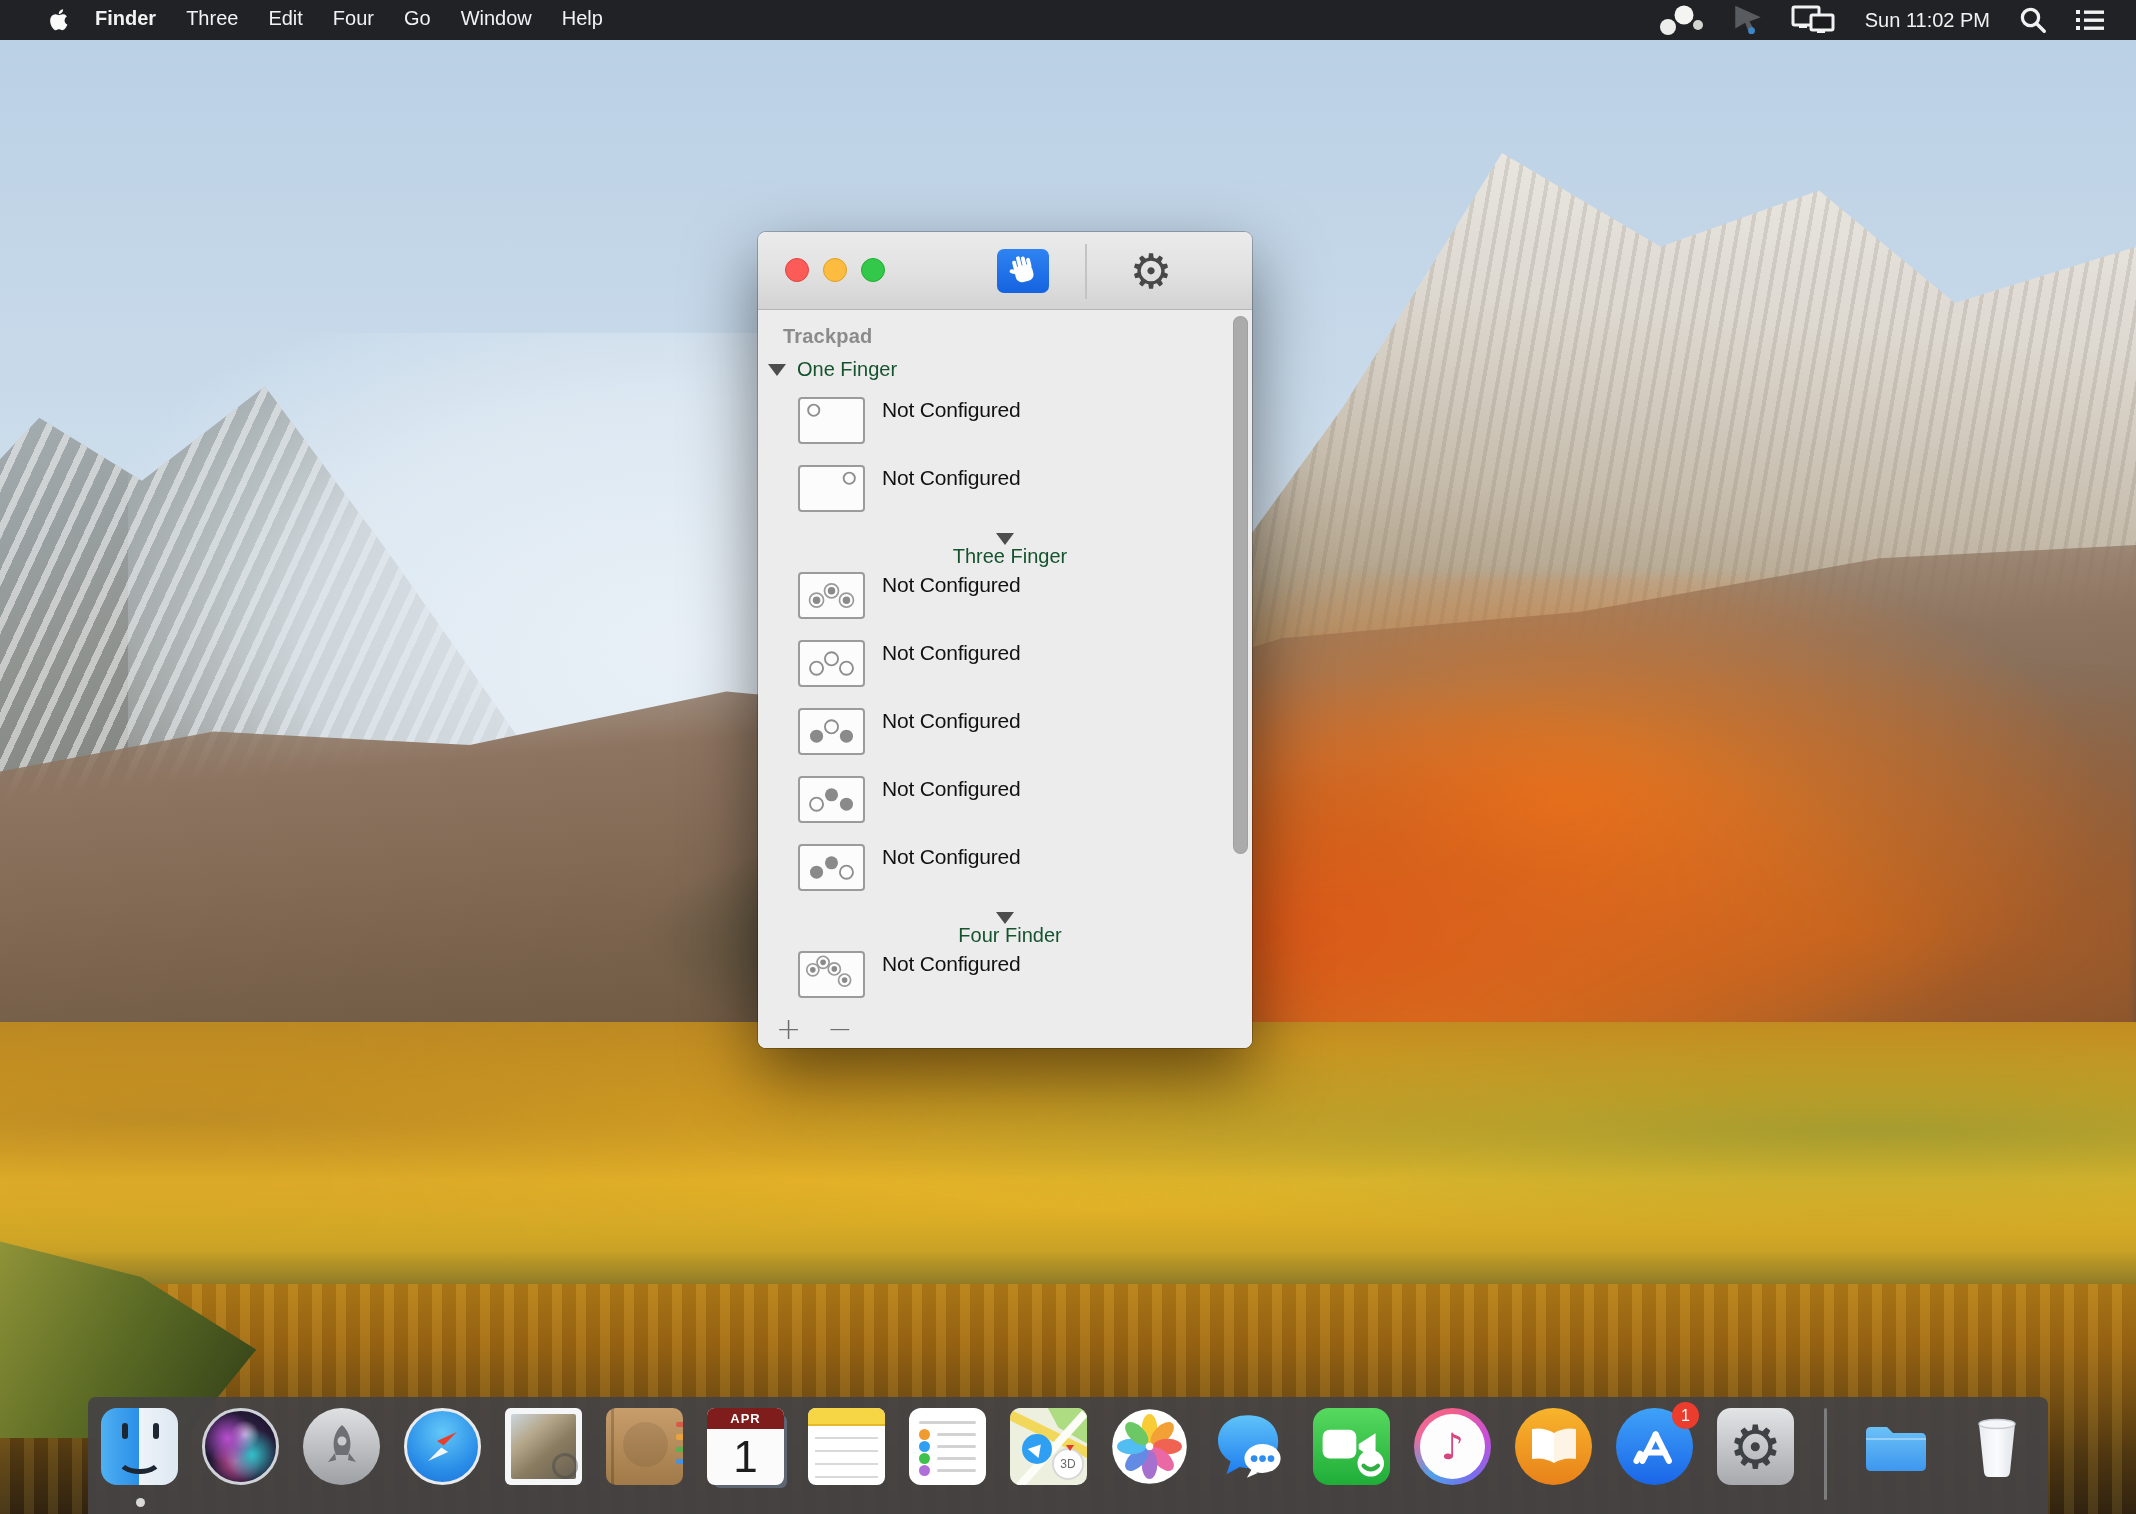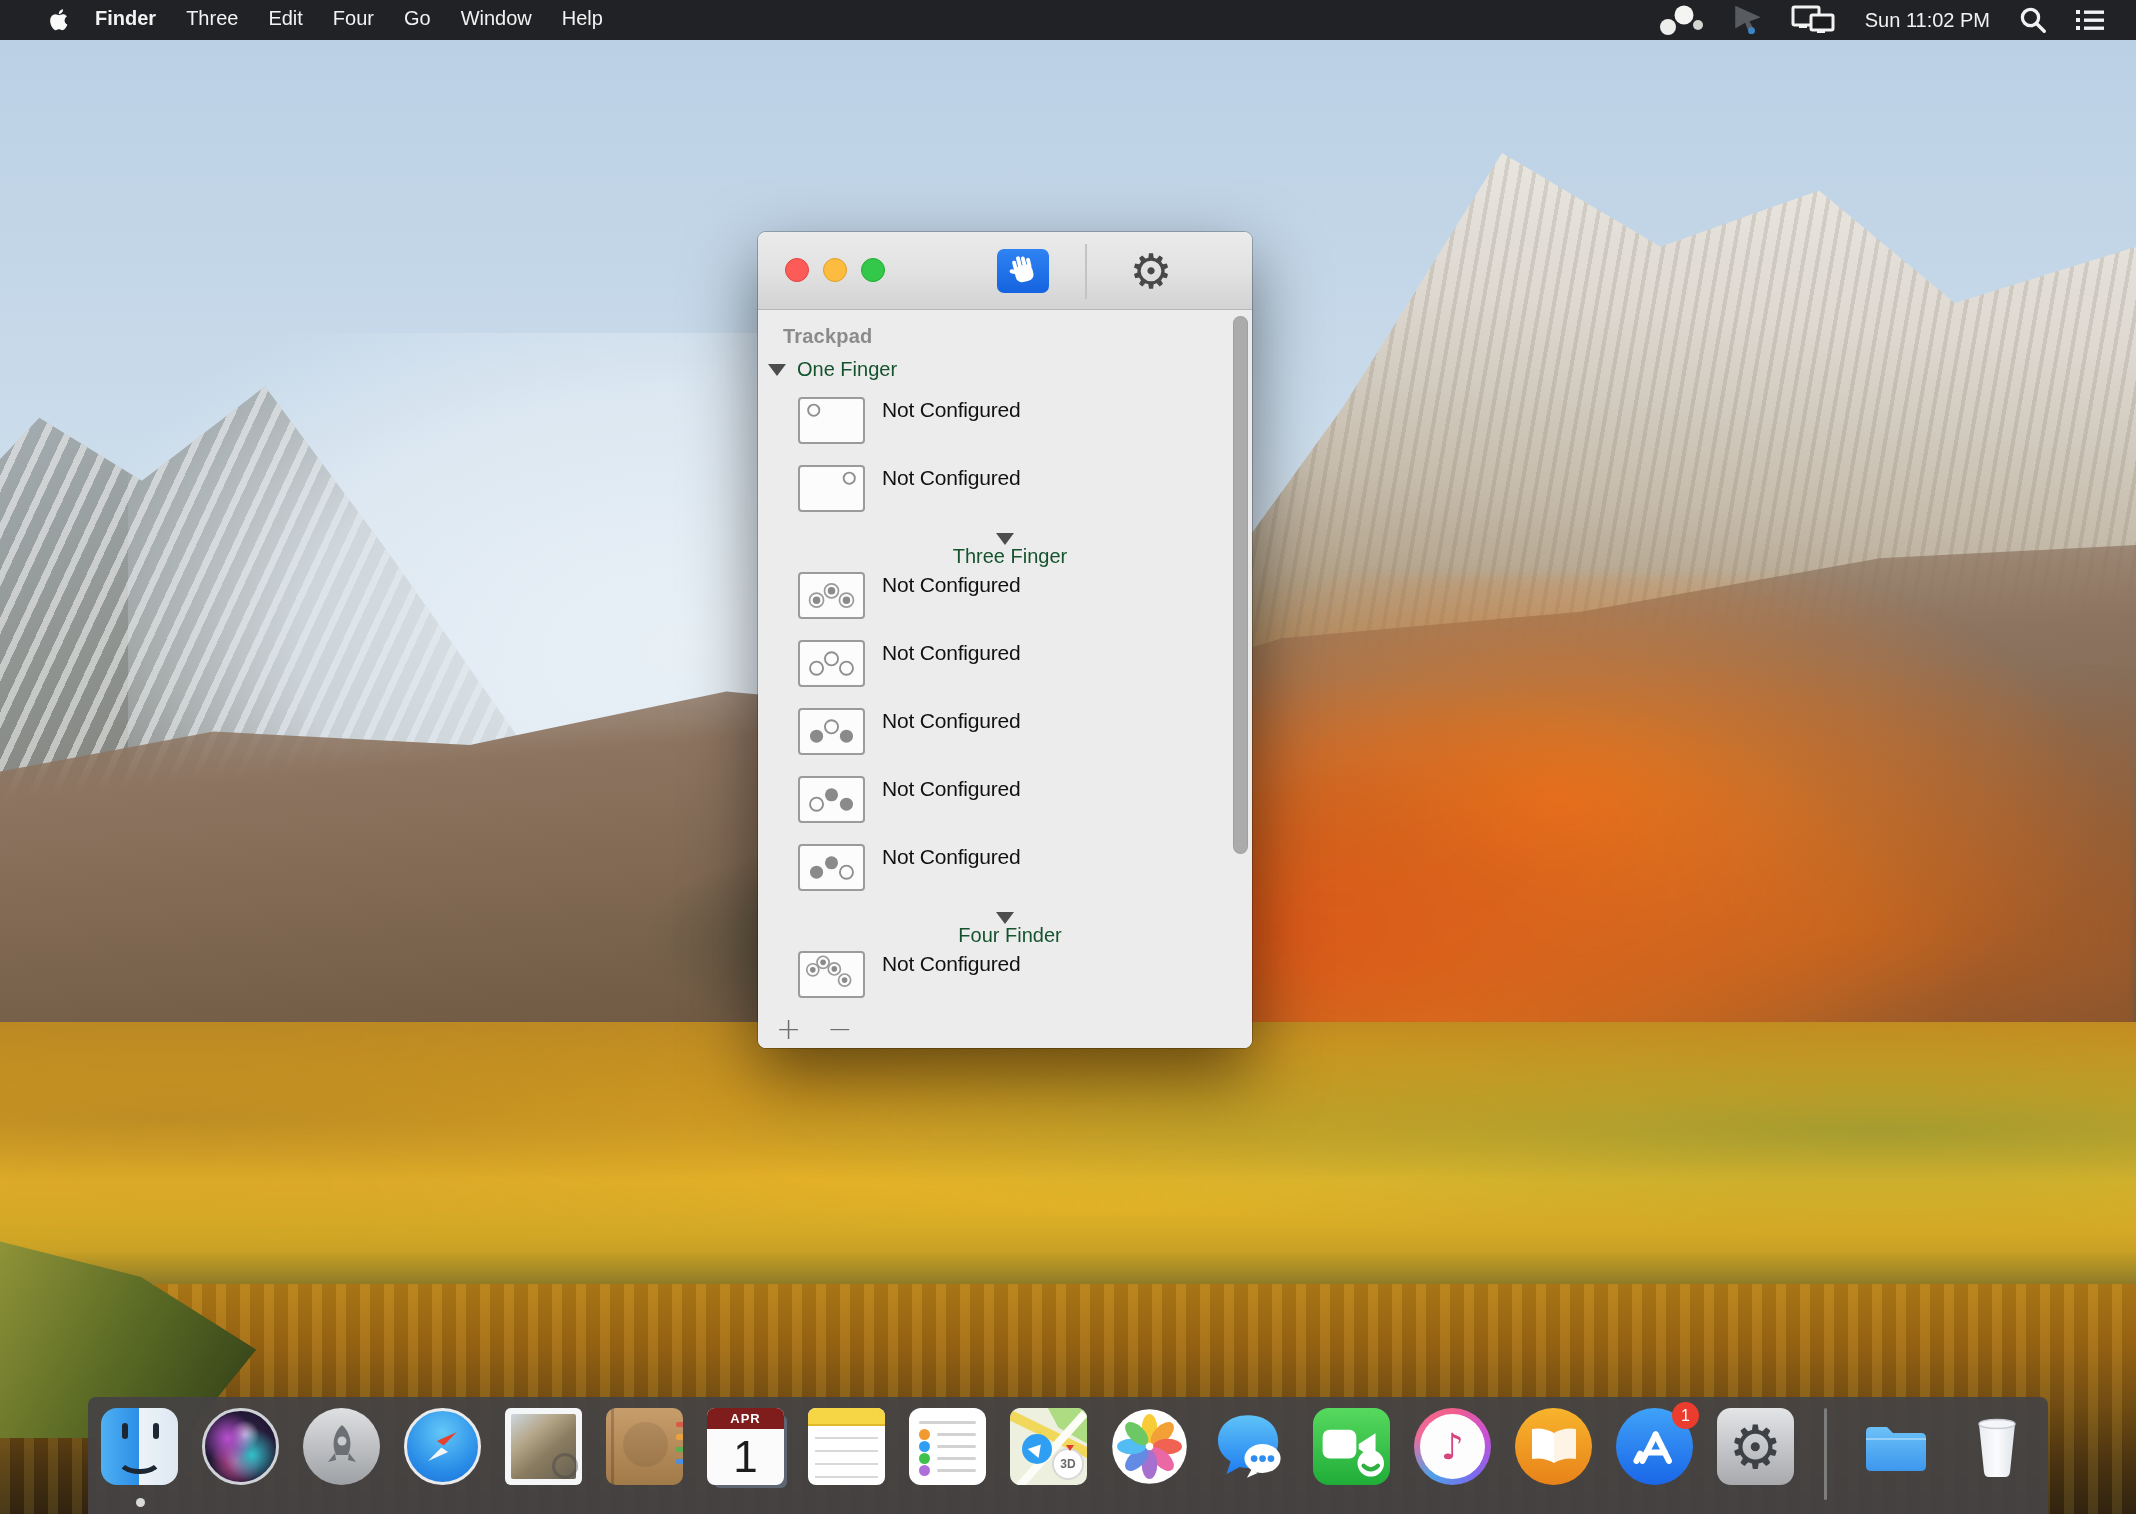--- a/index.html
+++ b/index.html
@@ -153,21 +153,21 @@
   .mp-green{position:absolute;right:0;top:0;width:62%;height:46%;background:#aedc82;
       clip-path:polygon(18% 0,100% 0,100% 100%,40% 55%);}
   .mp-yroad{position:absolute;left:-12%;top:28%;width:130%;height:13%;background:#f2d85a;transform:rotate(26deg);}
   .mp-wroad{position:absolute;left:-15%;top:52%;width:135%;height:10%;background:#fdfdf8;transform:rotate(-48deg);}
   .mp-nav{position:absolute;left:16%;top:34%;width:30px;height:30px;border-radius:50%;background:#2f9ff3;
       display:flex;align-items:center;justify-content:center;}
   .mp-nav .arr{width:0;height:0;border-left:7px solid transparent;border-right:7px solid transparent;
       border-bottom:12px solid #fff;transform:rotate(40deg);}
   .mp-3d{position:absolute;right:4%;bottom:6%;width:32px;height:32px;border-radius:50%;background:#fff;
       border:2px solid #d8d8d8;display:flex;align-items:center;justify-content:center;
-      font-size:12px;font-weight:bold;color:#6a6a6a;}
+      font-size:12px;font-weight:normal;color:#6a6a6a;}
   .mp-3d::before{content:"";position:absolute;top:-5px;left:50%;margin-left:-2px;width:0;height:0;
       border-left:4px solid transparent;border-right:4px solid transparent;border-top:6px solid #e0392e;}
 
   .ph{width:100%;height:100%;}
   .ms{width:100%;height:100%;}
   .ft{width:100%;height:100%;border-radius:16px;background:linear-gradient(180deg,#57d95f,#1fad38);position:relative;}
   .ft svg{position:absolute;inset:0;}
 
   .it{width:100%;height:100%;border-radius:50%;padding:6px;
       background:conic-gradient(#f25f8a,#c94fd8,#7a6af0,#4fa0e8,#f06a9a,#f25f8a);}

